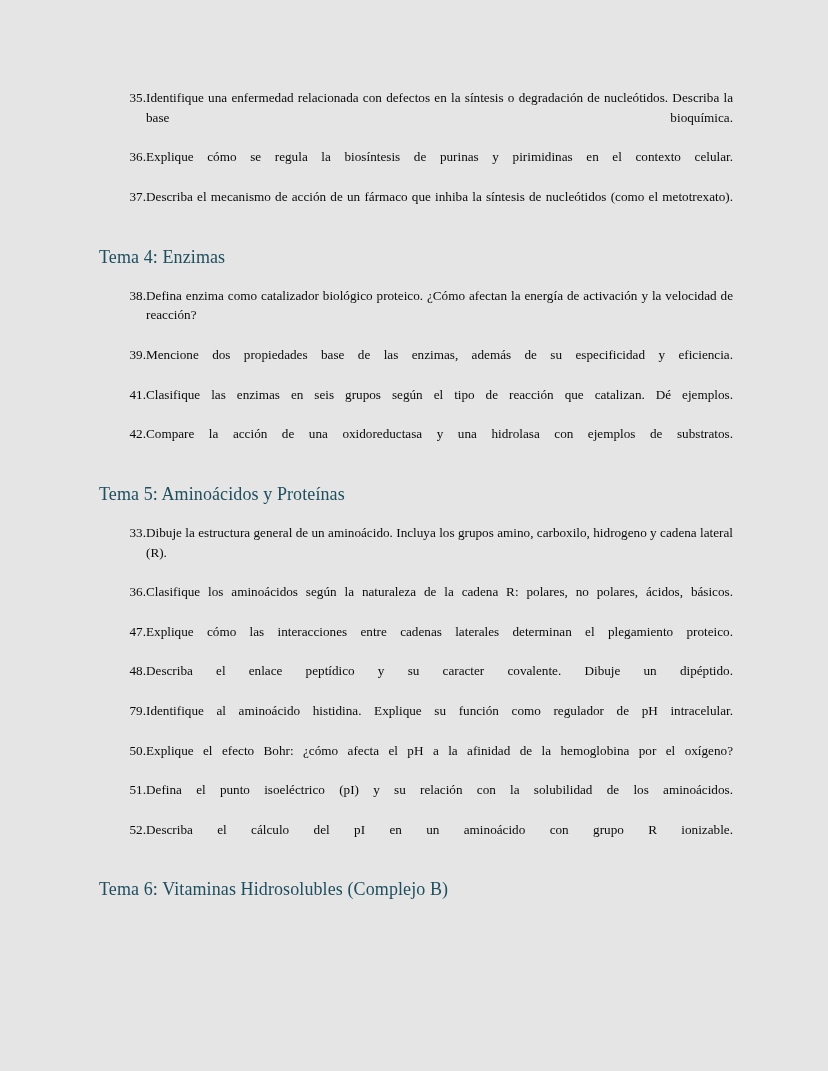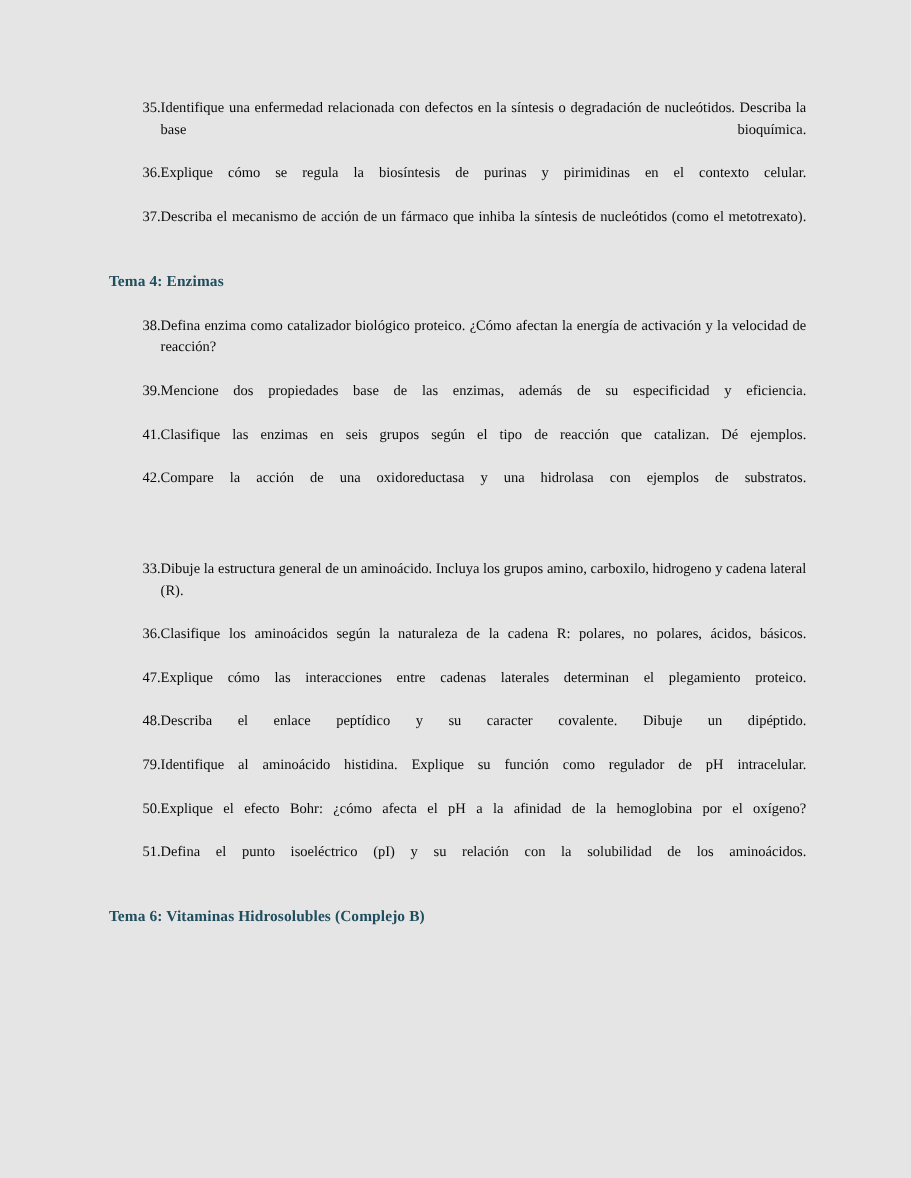--- a/index.html
+++ b/index.html
@@ -30,22 +30,22 @@
   .content {
     position: absolute;
     left: 99px;
     top: 88px;
     width: 634px;
   }
 
   
   .section-heading {
     font-family: "Liberation Serif", "DejaVu Serif", serif;
-    font-size: 14px;
-    font-weight: bold;
+    font-size: 18px;
+    font-weight: normal;
     color: #1F4E5F;
     line-height: 16px;
     margin: 0;
     padding: 0;
     letter-spacing: 0.1px;
   }
   .section-block {
     margin: 0;
     padding: 0;
   }
@@ -133,20 +133,21 @@
         </li>
         <li>
           <span class="num">42.</span>
           <span class="txt">Compare la acción de una oxidoreductasa y una hidrolasa con ejemplos de substratos.</span>
         </li>
       </ol>
     </div>
 
     <div class="gap-before-heading"></div>
     <div class="section-block">
+      <h2 class="section-heading">Tema 5: Aminoácidos y Proteínas</h2>
       <div class="gap-after-heading"></div>
       <ol class="qlist">
         <li>
           <span class="num">33.</span>
           <span class="txt">Dibuje la estructura general de un aminoácido. Incluya los grupos amino, carboxilo, hidrogeno y cadena lateral (R).</span>
         </li>
         <li>
           <span class="num">36.</span>
           <span class="txt">Clasifique los aminoácidos según la naturaleza de la cadena R: polares, no polares, ácidos, básicos.</span>
         </li>
@@ -163,20 +164,24 @@
           <span class="txt">Identifique al aminoácido histidina. Explique su función como regulador de pH intracelular.</span>
         </li>
         <li>
           <span class="num">50.</span>
           <span class="txt">Explique el efecto Bohr: ¿cómo afecta el pH a la afinidad de la hemoglobina por el oxígeno?</span>
         </li>
         <li>
           <span class="num">51.</span>
           <span class="txt">Defina el punto isoeléctrico (pI) y su relación con la solubilidad de los aminoácidos.</span>
         </li>
+        <li>
+          <span class="num">52.</span>
+          <span class="txt">Describa el cálculo del pI en un aminoácido con grupo R ionizable.</span>
+        </li>
       </ol>
     </div>
 
     <div class="gap-before-heading"></div>
     <div class="section-block">
       <h2 class="section-heading">Tema 6: Vitaminas Hidrosolubles (Complejo B)</h2>
 
     </div>
 
   </div>

